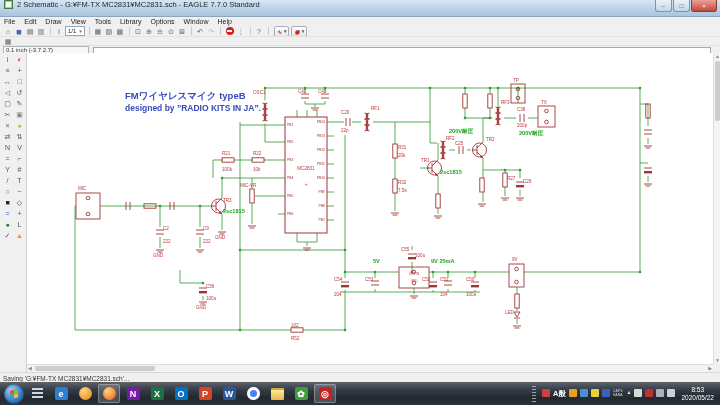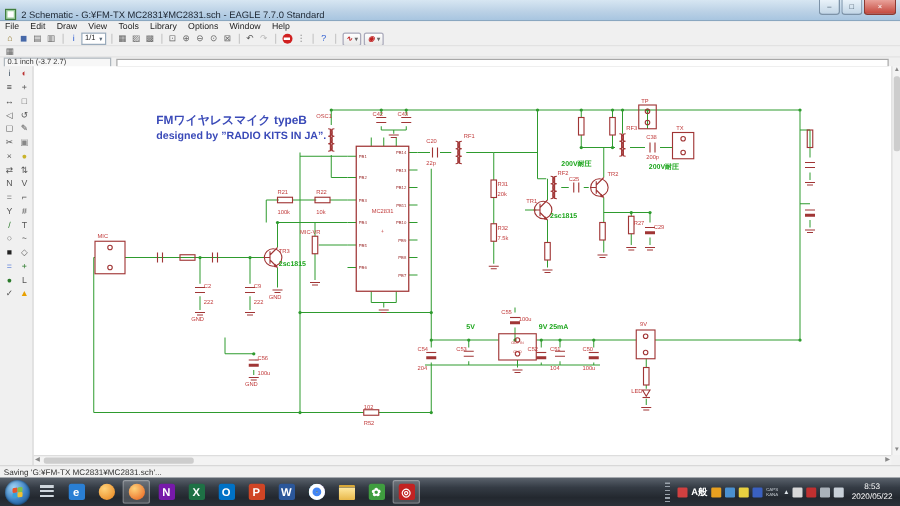--- a/index.html
+++ b/index.html
@@ -3,21 +3,21 @@
 <meta charset="utf-8">
 <style>
   html,body{margin:0;padding:0;}
   body{width:720px;height:405px;position:relative;overflow:hidden;
        font-family:"Liberation Sans",sans-serif;background:#f0f0f0;
        -webkit-font-smoothing:antialiased;}
   .abs{position:absolute;}
   
   #titlebar{left:0;top:0;width:720px;height:16px;
     background:linear-gradient(180deg,#d7e6f2 0%,#bcd2e6 55%,#a8c5e0 100%);
-    border-bottom:1px solid #8aa7c0;display:flex;align-items:flex-end;}
+    border-bottom:1px solid #8aa7c0;display:flex;align-items:flex-start;}
   #app-icon{width:9px;height:9px;margin:0 4px 0 4px;background:#fff;
     border:1px solid #3f7d3f;box-sizing:border-box;
     box-shadow:inset 0 0 0 1px #9c9;}
   #title-text{font-size:7.5px;color:#1b2430;white-space:nowrap;}
   #winbtns{position:absolute;right:3px;top:0;display:flex;}
   .wb{height:12px;border:1px solid #7d93a8;border-top:none;box-sizing:border-box;
       border-radius:0 0 3px 3px;background:linear-gradient(#e9f2f9,#c3d6e6);
       display:flex;align-items:center;justify-content:center;
       font-size:6px;color:#314457;margin-left:1px;}
   .wb.min,.wb.max{width:17px;}
@@ -602,21 +602,21 @@
       </div>
       <div class="tka">
         <div class="appletter" style="background: rgb(63, 157, 63);">✿</div>
       </div>
       <div class="tka active">
         <div class="appletter" style="background: rgb(194, 34, 34);">◎</div>
       </div>
     </div>
   <div id="tray">
     <div id="grip"></div>
-    <div id="trayicons" style="display:flex;align-items:center;">
+    <div id="trayicons" style="display:flex;align-items:flex-start;">
         <div class="tri" style="background: rgb(208, 64, 64);"></div>
         <div id="ime">A般</div>
         <div class="tri" style="background: rgb(232, 160, 32);"></div>
         <div class="tri" style="background: rgb(74, 144, 208);"></div>
         <div class="tri" style="background: rgb(232, 208, 64);"></div>
         <div class="tri" style="background: rgb(58, 96, 192);"></div>
         <div id="capskana">
           <span>CAPS</span>
           <span>KANA</span>
         </div>

